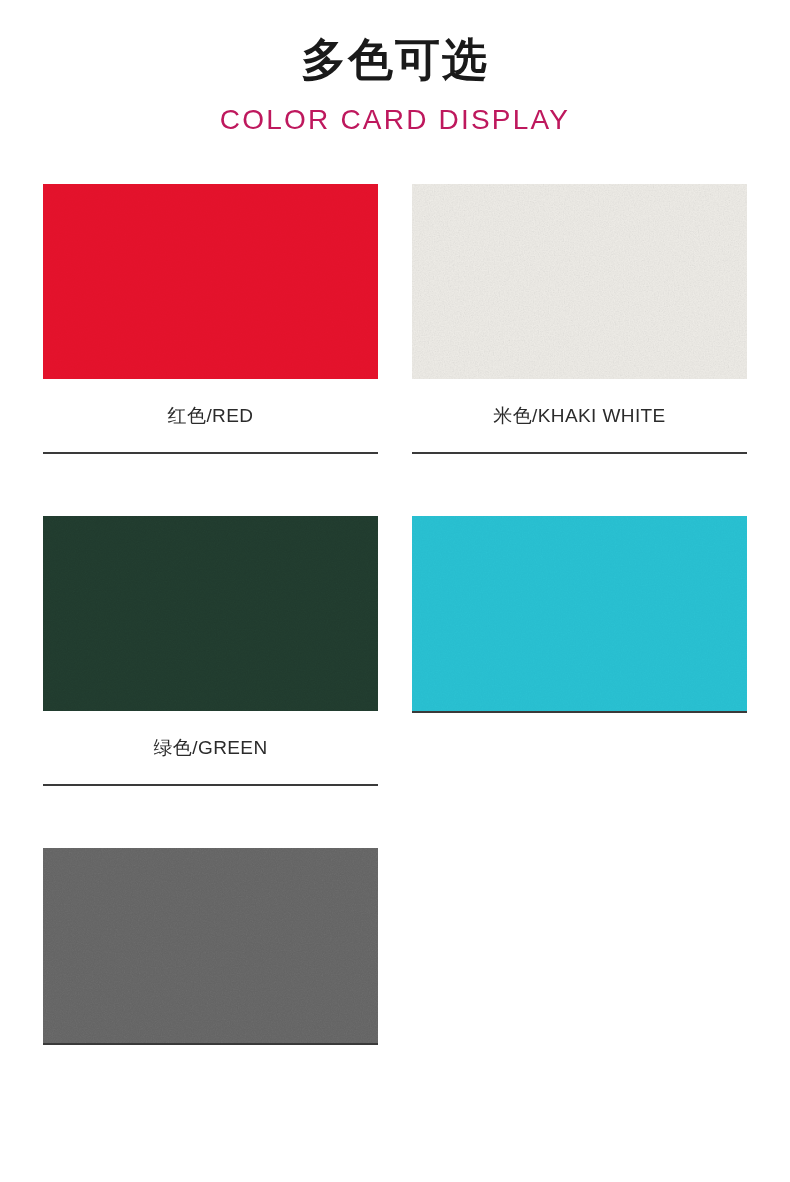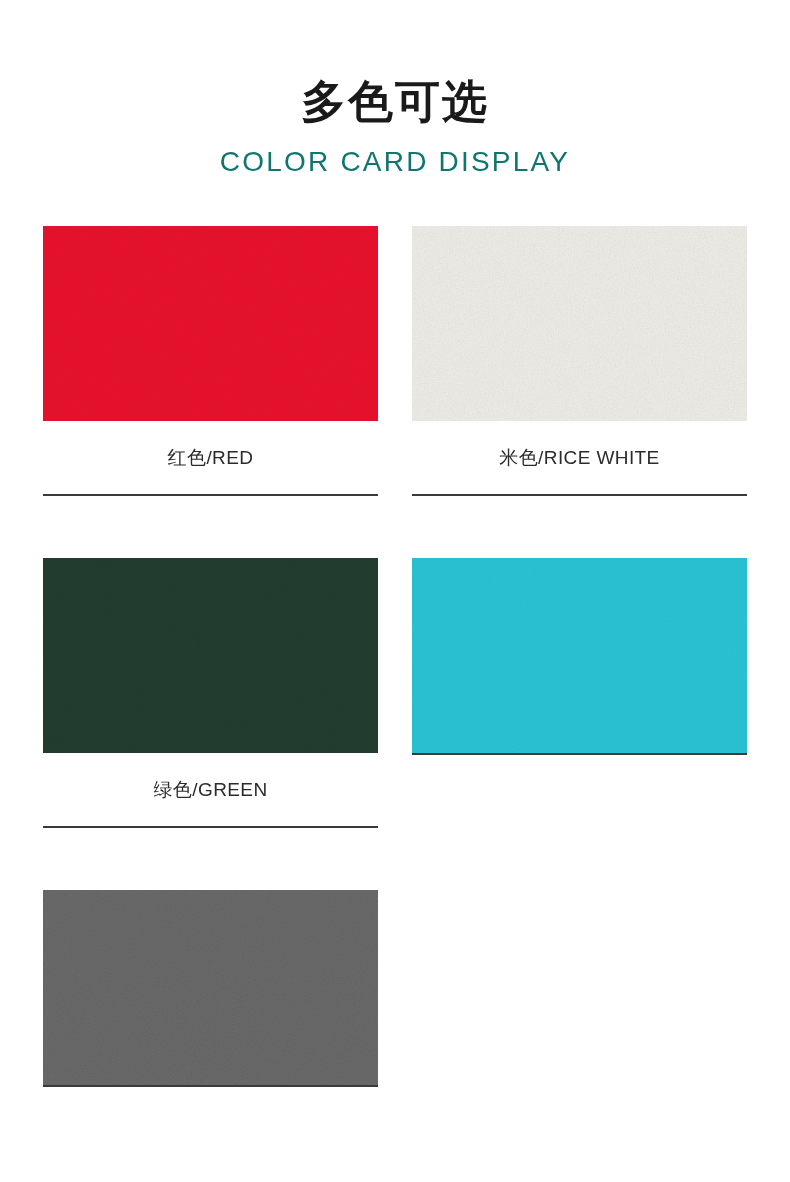--- a/index.html
+++ b/index.html
@@ -14,35 +14,34 @@
     font-family: "Liberation Sans", "DejaVu Sans", sans-serif;
     color: #231f20;
     overflow: hidden;
     position: relative;
   }
 
   
   .header {
     text-align: center;
     padding-top: 36px;
-    margin-top: 42px;
   }
   .title-cn {
     font-size: 45px;
     font-weight: 700;
     line-height: 1.08;
     letter-spacing: 2px;
     color: #1a1a1a;
     margin: 0;
   }
   .title-en {
     font-size: 28px;
     font-weight: 300;
     letter-spacing: 2.2px;
-    color: #0f766e;
+    color: #be185d;
     margin: 20px 0 0 0;
     line-height: 1.1;
   }
 
   
   .grid {
     width: 704px;
     margin: 0 auto;
     padding-top: 49px;
     display: grid;
@@ -122,21 +121,21 @@
             <feColorMatrix in="n" type="saturate" values="0"></feColorMatrix>
             <feComponentTransfer>
                 <feFuncA type="linear" slope="0.20"></feFuncA>
               </feComponentTransfer>
           </filter>
         </defs>
         <rect class="base" width="335" height="195" fill="#efede8"></rect>
         <rect width="335" height="195" filter="url(#fx1)" style="mix-blend-mode:multiply"></rect>
       </svg>
     </div>
-    <div class="label">米色/RICE WHITE</div>
+    <div class="label">米色/KHAKI WHITE</div>
     <div class="divider"></div>
   </div>
 
   <div class="cell">
     <div class="swatch" style="background-color: rgb(32, 58, 45);">
       <svg class="tex" viewBox="0 0 335 195" preserveAspectRatio="none">
         <defs>
           <filter id="fx2" x="0" y="0" width="100%" height="100%">
             <feTurbulence type="fractalNoise" baseFrequency="0.9" numOctaves="4" seed="5" result="n"></feTurbulence>
             <feColorMatrix in="n" type="saturate" values="0"></feColorMatrix>

